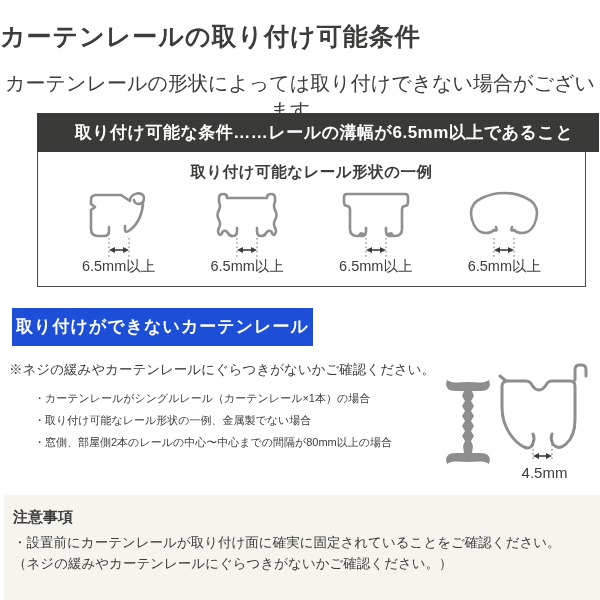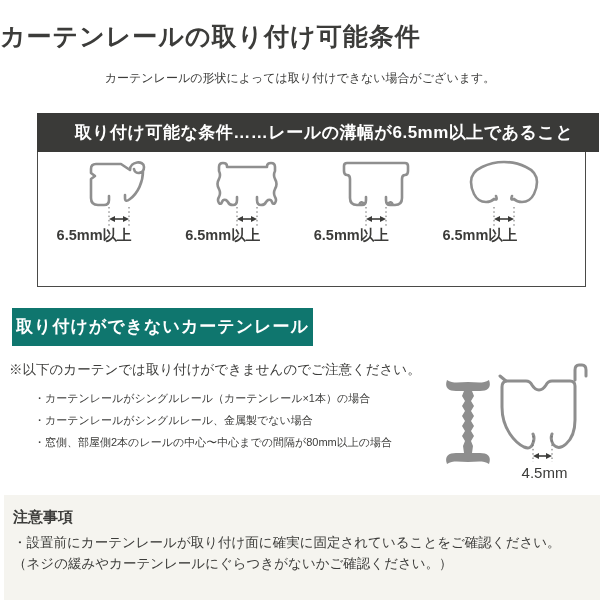--- a/index.html
+++ b/index.html
@@ -3,36 +3,36 @@
 <meta charset="utf-8">
 <style>
   html,body{margin:0;padding:0;}
   body{
     width:600px;height:600px;position:relative;overflow:hidden;
     background:#ffffff;color:#3c3c3a;
     font-family:"Liberation Sans",sans-serif;
   }
   .abs{position:absolute;}
   .page-title{top:20px;left:0;width:600px;font-size:25px;font-weight:bold;letter-spacing:1px;}
-  .page-subtitle{top:70px;left:0;width:600px;text-align:center;font-size:12px;font-weight:500;}
+  .page-subtitle{top:70px;left:0;width:600px;text-align:center;font-size:20px;font-weight:500;}
   .cond-header{
     left:37px;top:113px;width:550px;height:39px;background:#3a3a38;color:#ffffff;
     font-weight:bold;font-size:17px;text-align:center;line-height:39px;letter-spacing:.5px;padding-left:12px;
   }
   .cond-body{
     left:37px;top:152px;width:547px;height:134px;background:#ffffff;
     border:1.5px solid #4a4a48;border-top:none;
   }
   .examples-title{width:100%;text-align:center;margin-top:10px;font-weight:bold;font-size:15.5px;letter-spacing:.5px;}
   .rails{display:flex;justify-content:space-evenly;align-items:flex-end;margin-top:1px;padding:0 14px;}
-  .rail-cell{width:124px;text-align:left;font-weight:bold;}
+  .rail-cell{width:124px;text-align:center;}
   .rail-cell svg{display:block;margin:0 auto;}
   .rail-label{font-size:14.5px;margin-top:-3px;}
   .ng-banner{
-    left:12px;top:308px;width:301px;height:38px;background:#0f766e;color:#ffffff;
+    left:12px;top:308px;width:301px;height:38px;background:#1d4ed8;color:#ffffff;
     font-weight:bold;font-size:17px;text-align:center;line-height:38px;letter-spacing:1px;
   }
   .ng-note{left:9px;top:361px;font-size:13.5px;}
   .ng-bullets{left:27px;top:387px;font-size:11px;line-height:22px;margin-left:7px;}
   .side-view{left:440px;top:340px;width:160px;height:150px;}
   .side-label{margin-left:16px;font-size:15px;}
   .side-svg{position:absolute;left:0;top:22px;}
   .gap-label{position:absolute;left:62px;top:124px;width:85px;text-align:center;font-size:15px;}
   .notes{left:4px;top:495px;width:600px;height:105px;background:#f5f4ef;}
   .notes-title{margin:13px 0 5px 9px;font-weight:bold;font-size:15px;}
@@ -40,20 +40,21 @@
 </style>
 </head>
 <body>
 
 <div class="abs page-title">カーテンレールの取り付け可能条件</div>
 <div class="abs page-subtitle">カーテンレールの形状によっては取り付けできない場合がございます。</div>
 
 <div class="abs cond-header">取り付け可能な条件……レールの溝幅が6.5mm以上であること</div>
 
 <div class="abs cond-body">
+  <div class="examples-title">取り付け可能なレール形状の一例</div>
   <div class="rails">
 
     <div class="rail-cell">
       <svg width="78" height="76" viewBox="0 0 78 76">
         <g fill="none" stroke="#8f8f8f" stroke-width="2.6" stroke-linecap="round" stroke-linejoin="round">
           <path d="M29,43 V47 Q29,52 24,52 H18 Q11,52 11,45 V26 L15,23 L11,20 V16 Q11,11 16,11 H41 L50,17 C50,8 64,7 64,14 C64,21 55,22 54,16 M63,18 C63,29 58,40 50,46 Q45,50 45,45 V42"></path>
         </g>
         <path d="M29,54 V73 M49,54 V73" fill="none" stroke="#666666" stroke-width="1" stroke-dasharray="1.5,2.8"></path>
         <path d="M34,66 H44" fill="none" stroke="#3c3c3a" stroke-width="1.6"></path>
         <path d="M29,66 L35,63 L35,69 Z M49,66 L43,63 L43,69 Z" fill="#3c3c3a"></path>
@@ -95,25 +96,25 @@
         <path d="M29,66 L35,63 L35,69 Z M49,66 L43,63 L43,69 Z" fill="#3c3c3a"></path>
       </svg>
       <div class="rail-label">6.5mm以上</div>
     </div>
 
   </div>
 </div>
 
 <div class="abs ng-banner">取り付けができないカーテンレール</div>
 
-<div class="abs ng-note">※以下のカーテンでは取り付けができませんのでご注意ください。</div>
+<div class="abs ng-note">※ネジの緩みやカーテンレールにぐらつきがないかご確認ください。</div>
 
 <div class="abs ng-bullets">
   <div>・カーテンレールがシングルレール（カーテンレール×1本）の場合</div>
-  <div>・カーテンレールがシングルレール、金属製でない場合</div>
+  <div>・取り付け可能なレール形状の一例、金属製でない場合</div>
   <div>・窓側、部屋側2本のレールの中心〜中心までの間隔が80mm以上の場合</div>
 </div>
 
 <div class="abs side-view">
   <svg class="side-svg" width="160" height="112" viewBox="0 0 160 112">
 
     <path fill="#8e8e8e" transform="translate(0,8)" d="M7,10 C4,18 9,21 16,21 L24,21 L22,26 L25,31 L22,36 L25,41 L22,46 L25,51 L22,56 L25,61 L22,66 L25,71 L23,76 L24,83 L16,83 C9,83 4,86 7,94 C13,90 20,92 28,92 C36,92 43,90 49,94 C52,86 47,83 40,83 L32,83 L33,76 L31,71 L34,66 L31,61 L34,56 L31,51 L34,46 L31,41 L34,36 L31,31 L34,26 L32,21 L40,21 C47,21 52,18 49,10 C43,14 36,12 28,12 C20,12 13,14 7,10 Z"></path>
 
     <g fill="none" stroke="#8e8e8e" stroke-width="3" stroke-linecap="round" stroke-linejoin="round">
       <path d="M60,14 L66,19 H86 Q90,19 92,23 Q95,28 99,28 Q103,28 106,23 Q108,19 112,19 H130 Q135,19 135,24 V58 Q135,74 126,82 Q118,89 113,82 Q110,77 112,72"></path>

